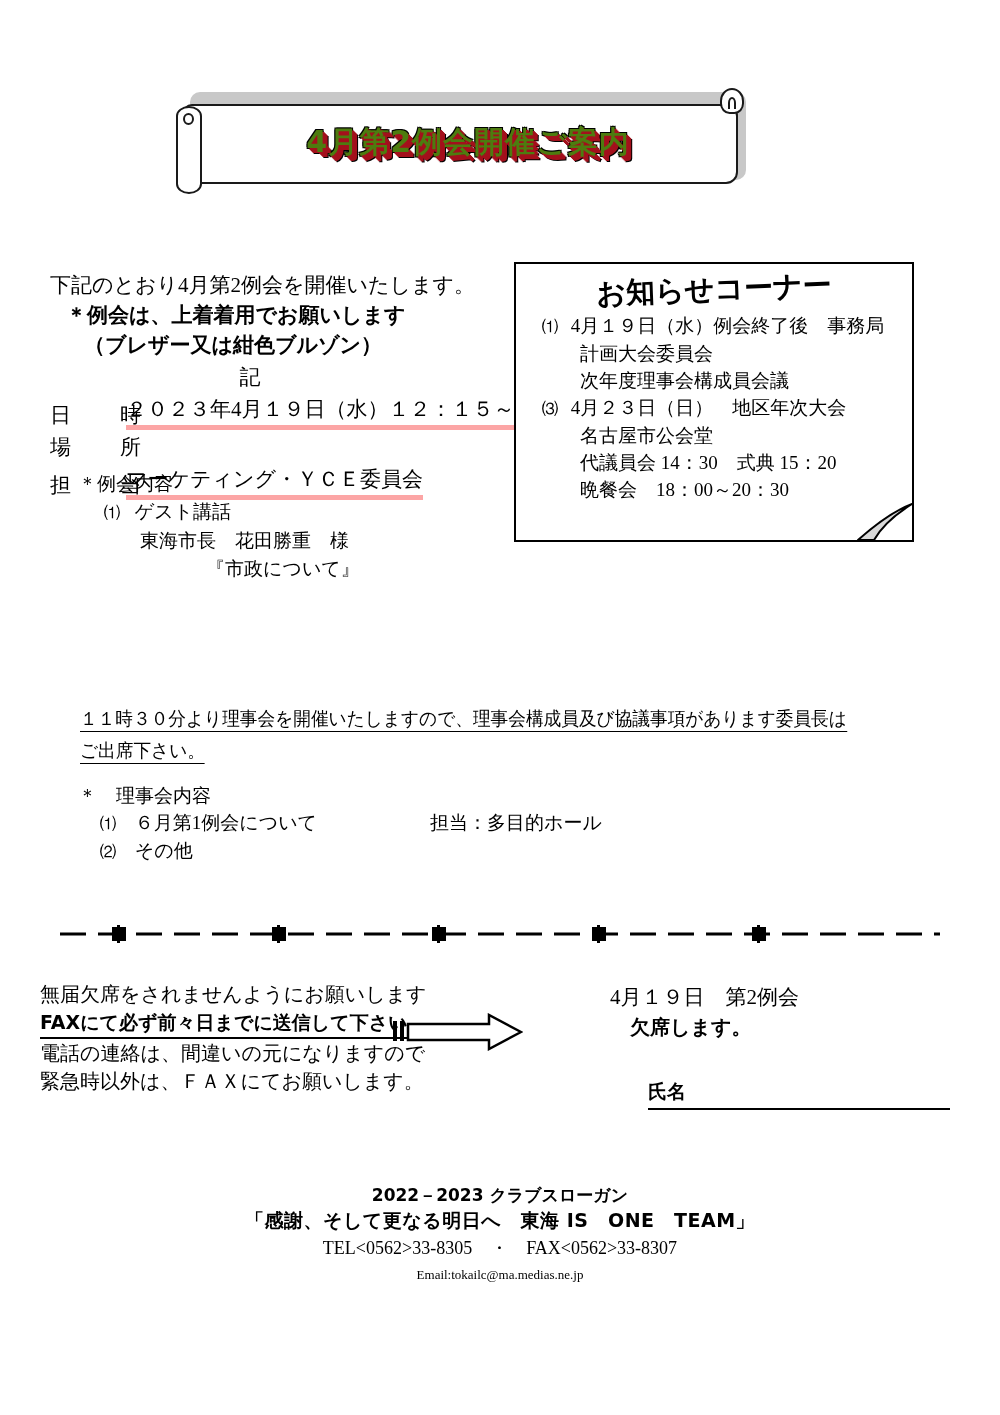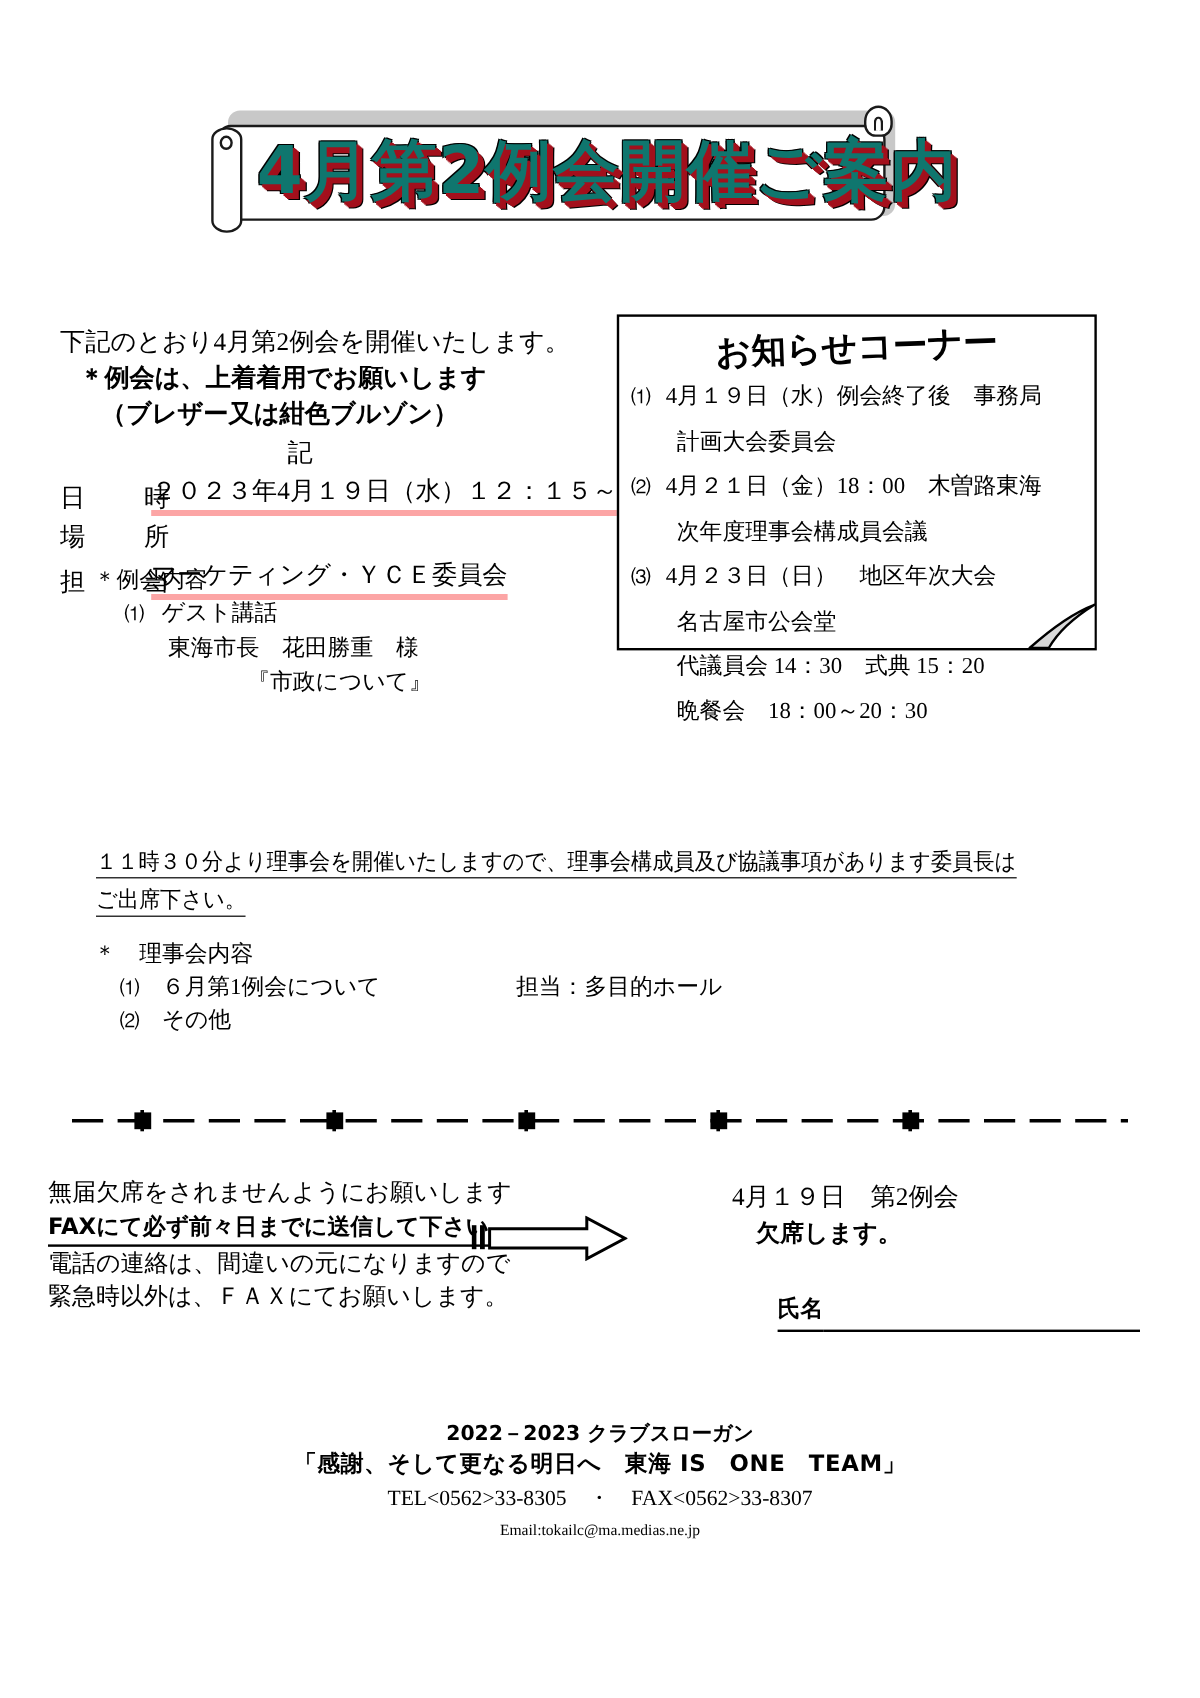--- a/index.html
+++ b/index.html
@@ -92,24 +92,24 @@
     box-sizing: border-box;
   }
   #title-text {
     position: absolute;
     left: 38px;
     top: 24px;
     width: 508px;
     text-align: center;
     font-family: "DejaVu Sans", "Liberation Sans", sans-serif;
     font-weight: bold;
-    font-size: 55px;
+    font-size: 30px;
     letter-spacing: 1px;
     line-height: 52px;
-    color: #0f766e;
+    color: #4d7c0f;
     z-index: 6;
     white-space: nowrap;
     text-shadow:
        2px 2px 0 #a3101c,  3px 3px 0 #a3101c,  4px 4px 0 #a3101c,
        5px 5px 0 #a3101c,
       -1px -1px 0 #000, 1px -1px 0 #000, -1px 1px 0 #000, 1px 1px 0 #000,
        6px 6px 0 #000;
   }
 
   
@@ -184,23 +184,23 @@
     font-family: "DejaVu Sans", "Liberation Sans", sans-serif;
     font-weight: bold;
     font-size: 29px;
     line-height: 34px;
     margin-top: 8px;
     transform: rotate(-2.2deg);
     letter-spacing: 0px;
   }
   #notice-list {
     margin-top: 6px;
-    padding-left: 10px;
-    font-size: 19px;
-    line-height: 37px;
+    padding-left: 26px;
+    font-size: 19px;
+    line-height: 27px;
   }
   #notice-list .nline { white-space: nowrap; }
   #notice-list .nsub { padding-left: 38px; }
   .notice-corner {
     position: absolute;
     right: -2px;
     bottom: -2px;
     width: 58px;
     height: 58px;
     overflow: visible;
@@ -372,24 +372,20 @@
 <div id="notice-box">
   <div id="notice-title">お知らせコーナー</div>
   <div id="notice-list">
 
     <div class="nline">
       <span class="paren-num">⑴</span>
       <span style="padding-left:8px">4月１９日（水）例会終了後　事務局</span>
     </div>
     <div class="nline nsub">計画大会委員会</div>
 
-    <div class="nline">
-      <span class="paren-num">⑵</span>
-      <span style="padding-left:8px">4月２１日（金）18：00　木曽路東海</span>
-    </div>
     <div class="nline nsub">次年度理事会構成員会議</div>
 
     <div class="nline">
       <span class="paren-num">⑶</span>
       <span style="padding-left:8px">4月２３日（日）　地区年次大会</span>
     </div>
     <div class="nline nsub">名古屋市公会堂</div>
     <div class="nline nsub">代議員会 14：30　式典 15：20</div>
     <div class="nline nsub">晩餐会　18：00～20：30</div>
   </div>

